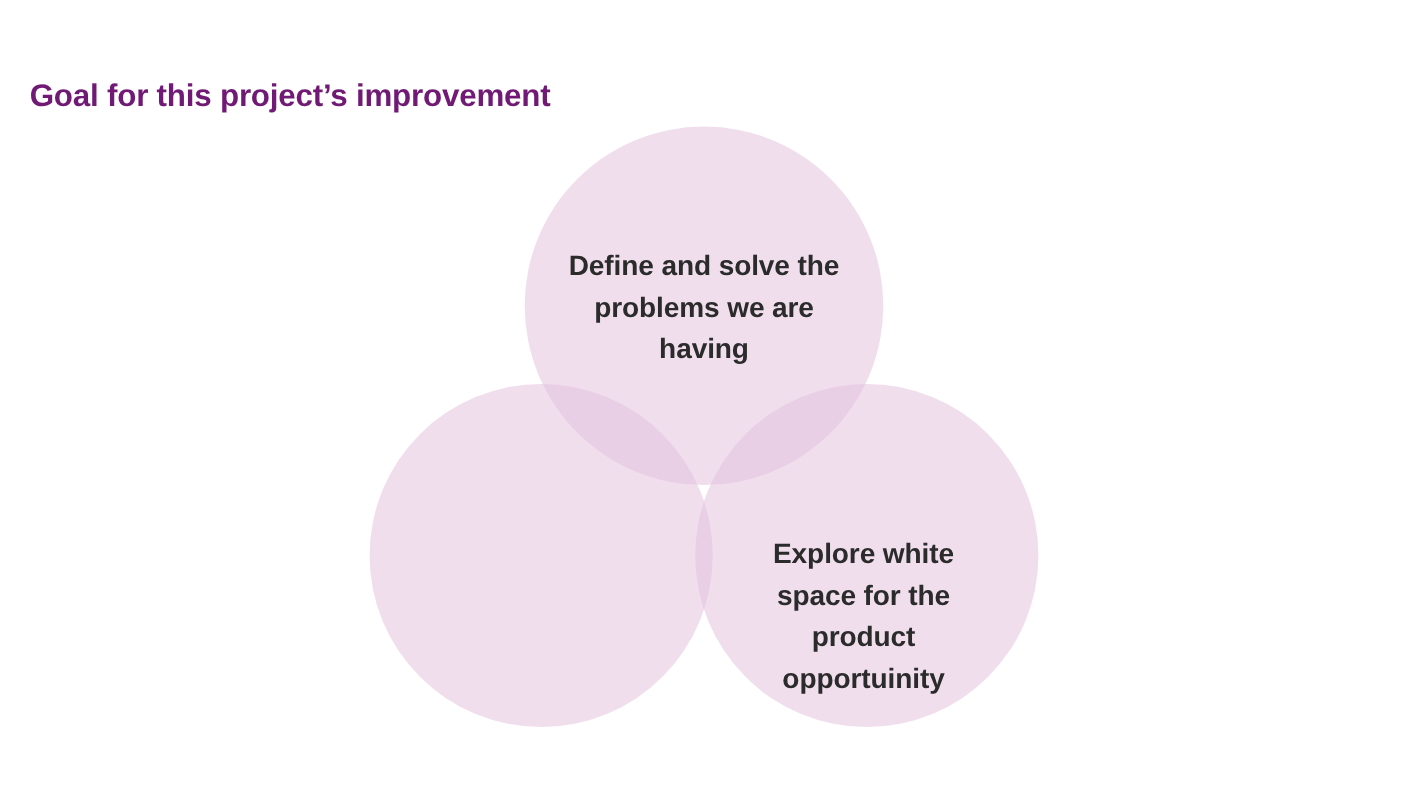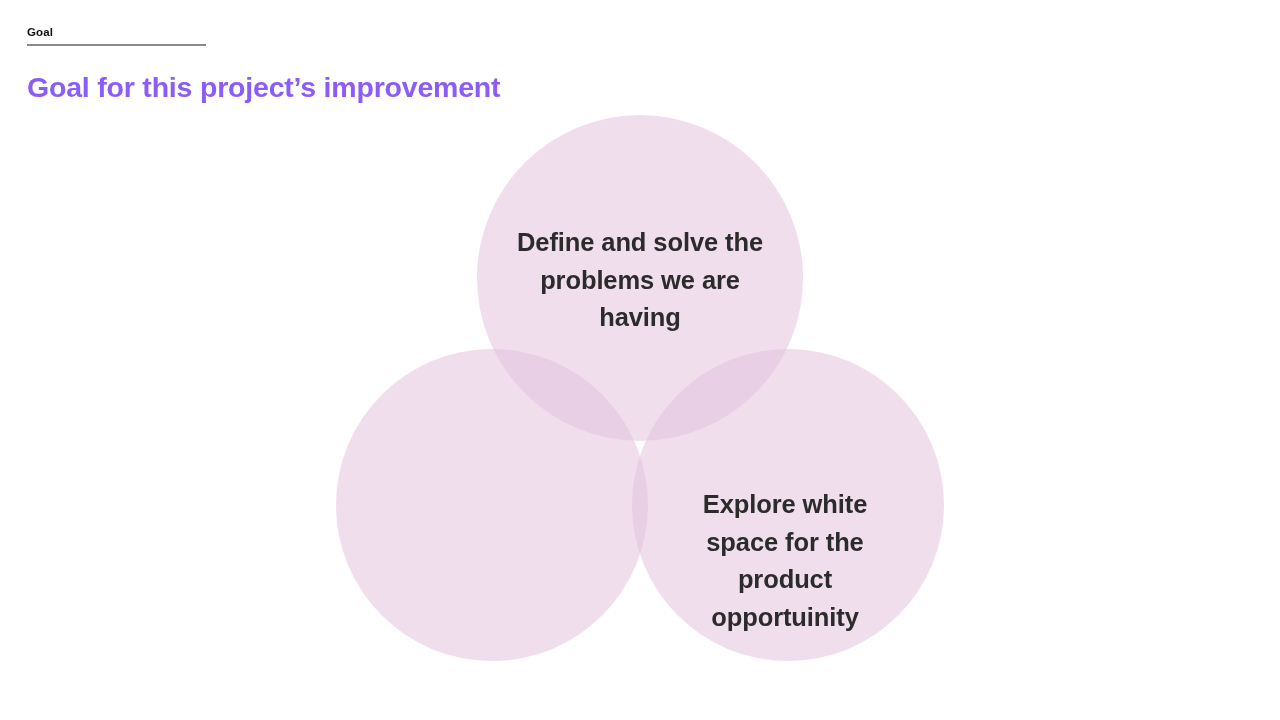--- a/index.html
+++ b/index.html
@@ -95,26 +95,22 @@
     left: 660px;
     top: 438px;
     width: 250px;
   }
 </style>
 </head>
 <body style="background: rgb(255, 255, 255);">
 
 <div class="slide">
 
-  <div class="eyebrow-block">
-    <div class="eyebrow-label">Goal</div>
-    <div class="eyebrow-rule" style="background: rgb(138, 138, 138);"></div>
-  </div>
 
-  <div class="page-title" style="color: #8b5cf6;">Goal for this project’s improvement</div>
+  <div class="page-title" style="color: #701a75;">Goal for this project’s improvement</div>
 
   <div class="venn">
     <svg class="venn-svg" viewBox="0 0 1280 720" xmlns="http://www.w3.org/2000/svg">
       <g>
         <circle id="venn-circle-top" cx="640" cy="278" r="163" fill="#e3c3de" fill-opacity="0.55"></circle>
         <circle id="venn-circle-left" cx="492" cy="505" r="156" fill="#e3c3de" fill-opacity="0.55"></circle>
         <circle id="venn-circle-right" cx="788" cy="505" r="156" fill="#e3c3de" fill-opacity="0.55"></circle>
       </g>
     </svg>
 

